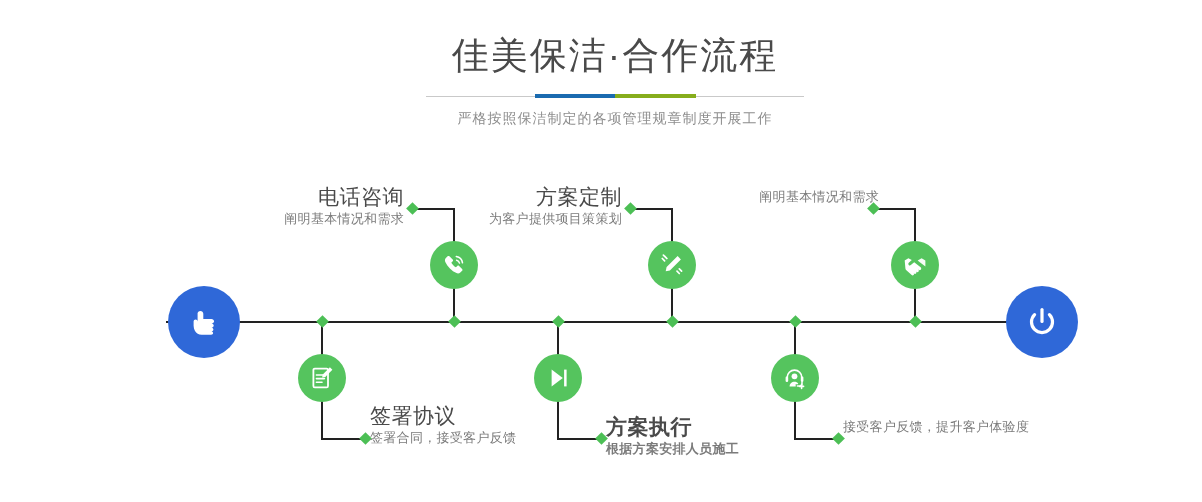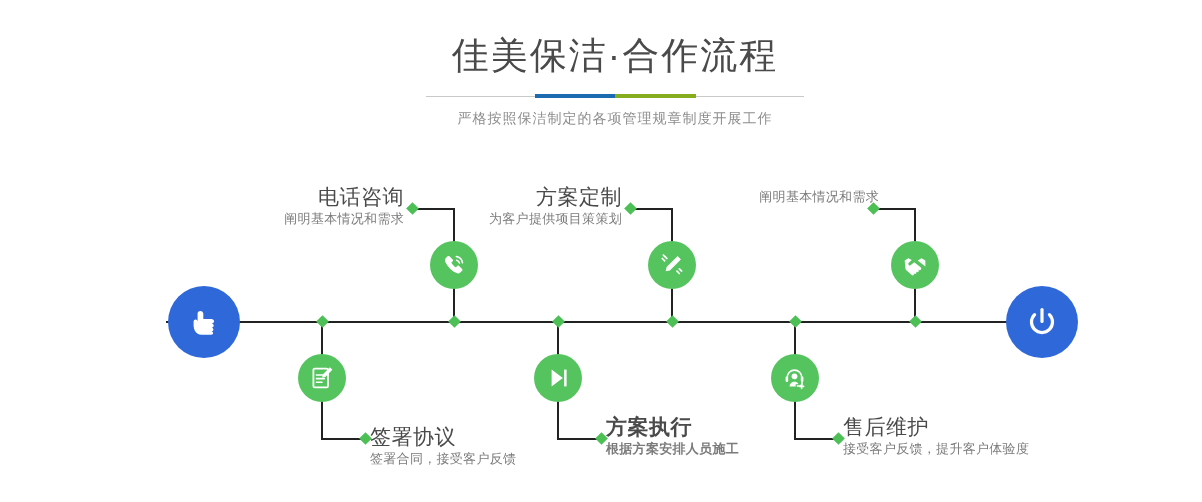--- a/index.html
+++ b/index.html
@@ -225,21 +225,21 @@
       <span>
         <svg width="28" height="28" viewBox="0 0 28 28">
           <rect x="5.4" y="4.6" width="14.6" height="18.8" rx="1.4" fill="none" stroke="#ffffff" stroke-width="1.8"></rect>
           <line x1="8.4" y1="11" x2="15" y2="11" stroke="#ffffff" stroke-width="1.6" stroke-linecap="round"></line>
           <line x1="8.4" y1="14.6" x2="16.4" y2="14.6" stroke="#ffffff" stroke-width="1.6" stroke-linecap="round"></line>
           <line x1="8.4" y1="18.2" x2="14" y2="18.2" stroke="#ffffff" stroke-width="1.6" stroke-linecap="round"></line>
           <path fill="#ffffff" d="M21.9 3.3l2.5 2.5-7.1 7.1-3.2.7.7-3.2z"></path>
         </svg>
       </span>
     </div>
-    <div class="node-label bottom" style="left:356px; top:276px;">
+    <div class="node-label bottom" style="left:356px; top:255px;">
       <div class="lbl-title">签署协议</div>
       <div class="lbl-desc">签署合同，接受客户反馈</div>
     </div>
 
     <div class="conn-v" style="left:657px; top:58px; height:114px;"></div>
     <div class="conn-h" style="left:616px; top:58px; width:42px;"></div>
     <div class="diamond" style="left:612px; top:54px;"></div>
     <div class="diamond" style="left:654px; top:167px;"></div>
     <div class="node-icon" style="left:634px; top:91px;">
       <span>
@@ -300,18 +300,17 @@
           <rect x="19.8" y="12.6" width="2.6" height="5.4" rx="1.2" fill="#ffffff"></rect>
           <path fill="none" stroke="#ffffff" stroke-width="1.5" stroke-linecap="round" d="M21 18.2v1.6c0 1.2-1 2.2-2.2 2.2h-2.4"></path>
           <circle cx="13.5" cy="12.3" r="2.9" fill="#ffffff"></circle>
           <path fill="#ffffff" d="M8.6 22.4c0-2.7 2.2-4.6 4.9-4.6 1.5 0 2.9.6 3.8 1.6l-1.1 1.1a3.6 3.6 0 0 0-1.5-.4v2.3z"></path>
           <line x1="20.6" y1="20.4" x2="20.6" y2="24.4" stroke="#ffffff" stroke-width="1.6" stroke-linecap="round"></line>
           <line x1="18.6" y1="22.4" x2="22.6" y2="22.4" stroke="#ffffff" stroke-width="1.6" stroke-linecap="round"></line>
         </svg>
       </span>
     </div>
     <div class="node-label bottom" style="left:829px; top:266px;">
-      <div class="lbl-title">售后维护</div>
       <div class="lbl-desc">接受客户反馈，提升客户体验度</div>
     </div>
 
   </div>
 </div>
 
 </body></html>

